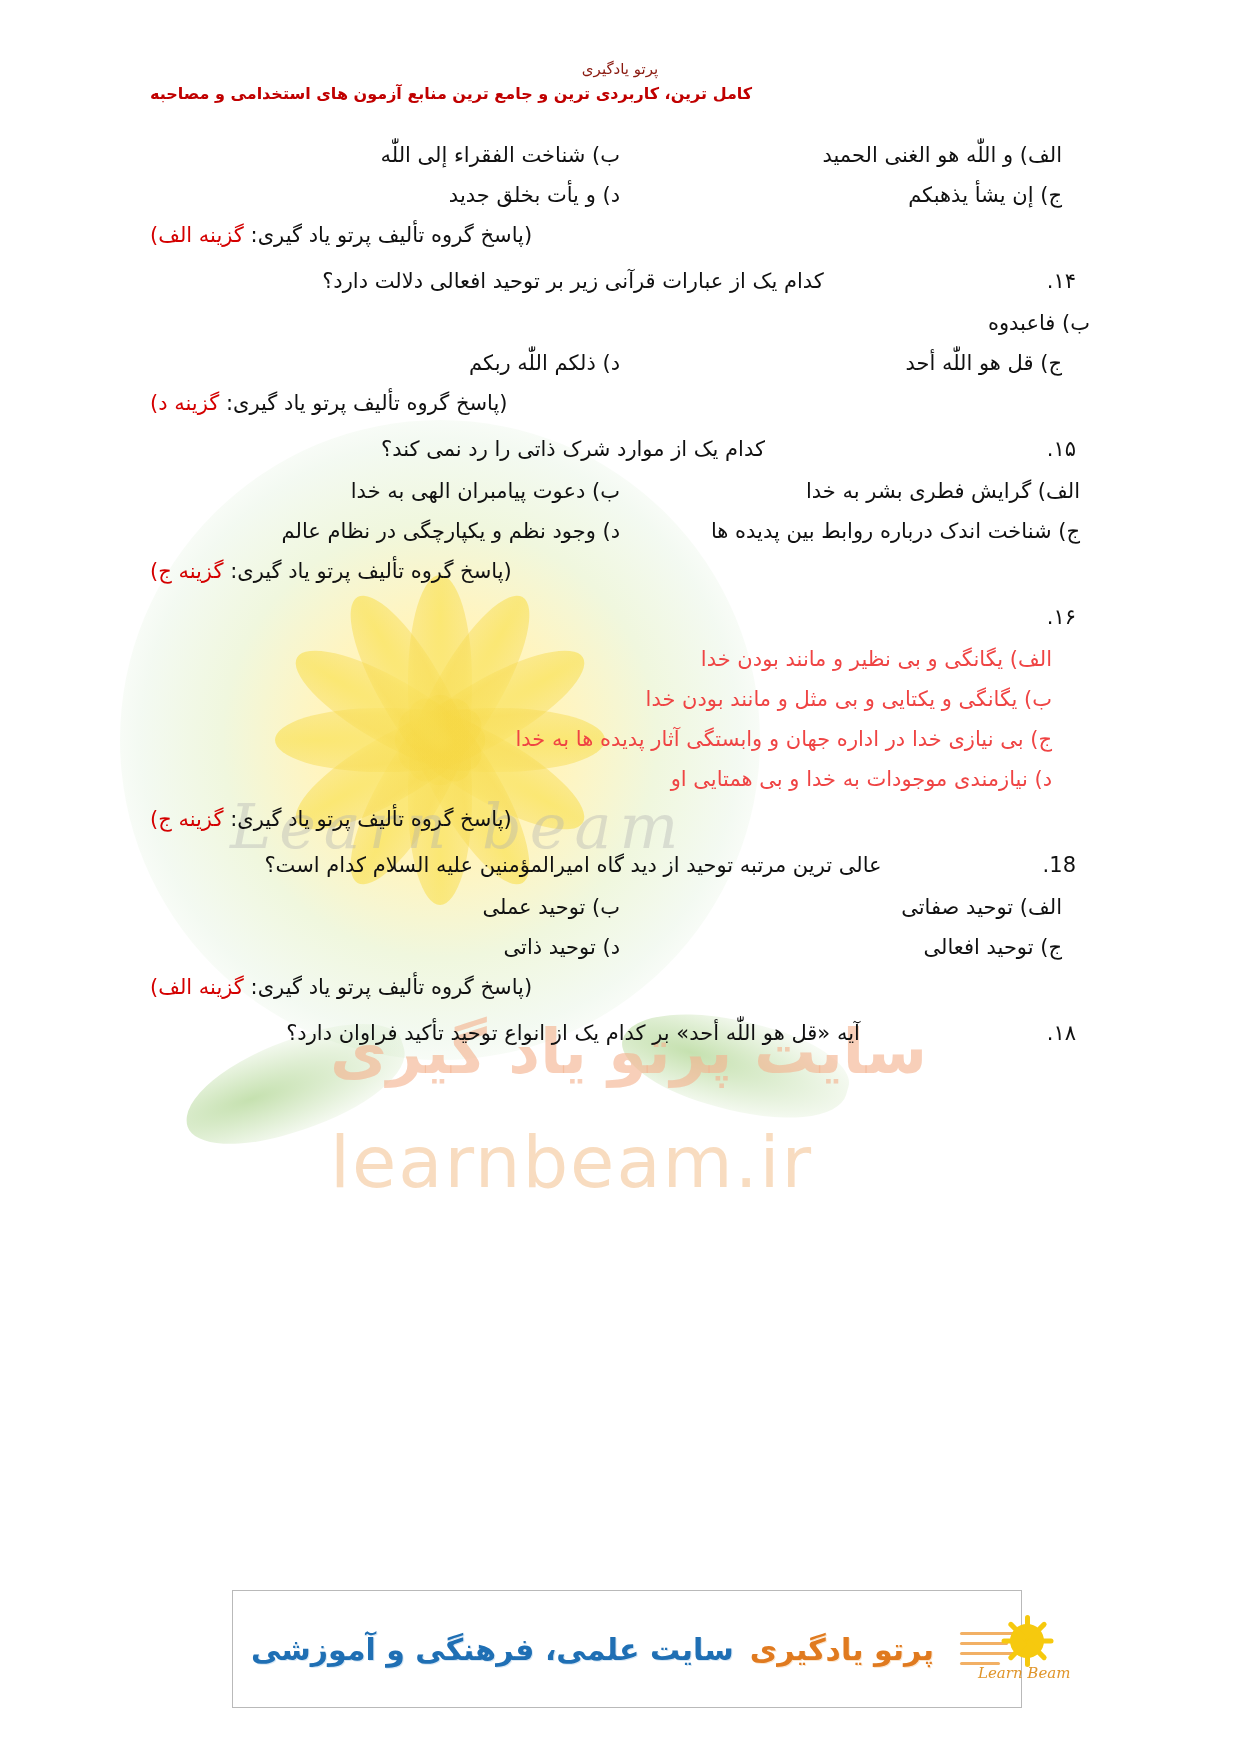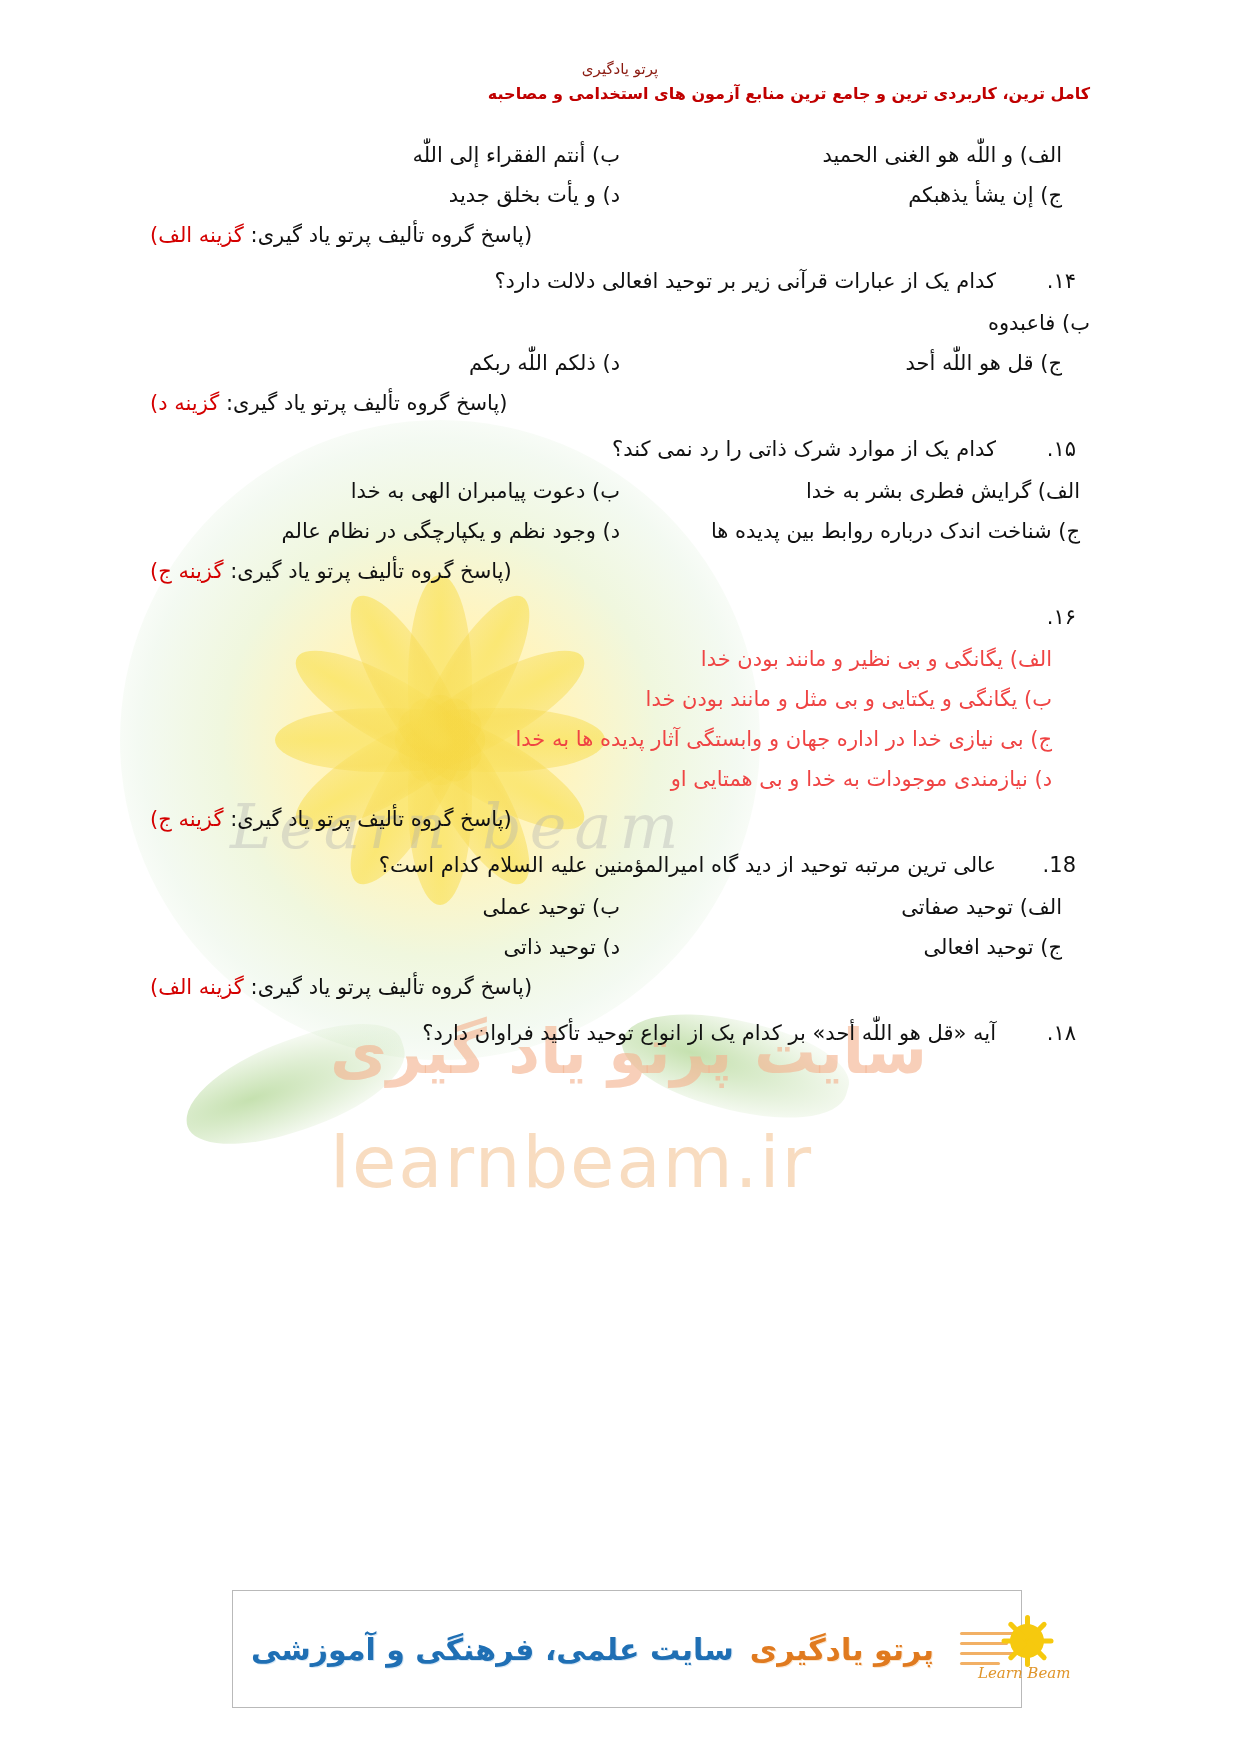--- a/index.html
+++ b/index.html
@@ -107,21 +107,21 @@
   }
 
   .head-brand {
     text-align: center;
     font-size: 15px;
     color: #8a1a10;
     margin: 0 0 6px 0;
     direction: rtl;
   }
   .head-sub {
-    text-align: right;
+    text-align: left;
     font-size: 16px;
     color: #c00000;
     font-weight: bold;
     margin: 0 0 40px 0;
     direction: rtl;
   }
 
   .opt-row {
     display: flex;
     flex-direction: row;
@@ -160,21 +160,21 @@
     color: #111;
     margin: 0 0 18px 0;
     padding-right: 14px;
   }
   .q-num {
     width: 74px;
     flex: 0 0 74px;
     text-align: right;
     padding-left: 6px;
   }
-  .q-text { flex: 1 1 auto; text-align: right; }
+  .q-text { flex: 1 1 auto; text-align: center; }
 
   .single-opt {
     direction: rtl;
     text-align: right;
     font-size: 21px;
     color: #ef4444;
     margin: 0 0 16px 0;
     padding-right: 38px;
   }
 
@@ -290,21 +290,21 @@
   <div class="wm-script wm-learnbeam-lower">learnbeam.ir</div>
 </div>
 
 <div class="page">
 
   <div class="head-brand">پرتو یادگیری</div>
   <div class="head-sub">کامل ترین، کاربردی ترین و جامع ترین منابع آزمون های استخدامی و مصاحبه</div>
 
   <div class="opt-row">
     <div class="opt-cell right ar">الف)  و اللّٰه هو الغنی الحمید</div>
-    <div class="opt-cell left ar">ب)  أنتم الفقراء إلی اللّٰه</div>
+    <div class="opt-cell left ar">ب)  شناخت الفقراء إلی اللّٰه</div>
   </div>
   <div class="opt-row">
     <div class="opt-cell right ar">ج)  إن یشأ یذهبکم</div>
     <div class="opt-cell left ar">د)  و یأت بخلق جدید</div>
   </div>
   <div class="answer">
     <span>(پاسخ گروه تألیف پرتو یاد گیری: </span><span class="ans-red">گزینه الف)</span>
   </div>
 
   <div class="q-row">

